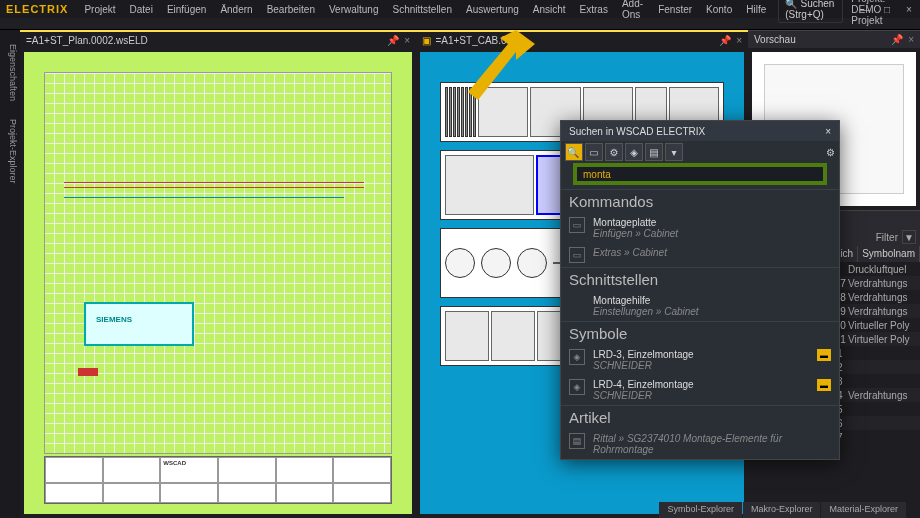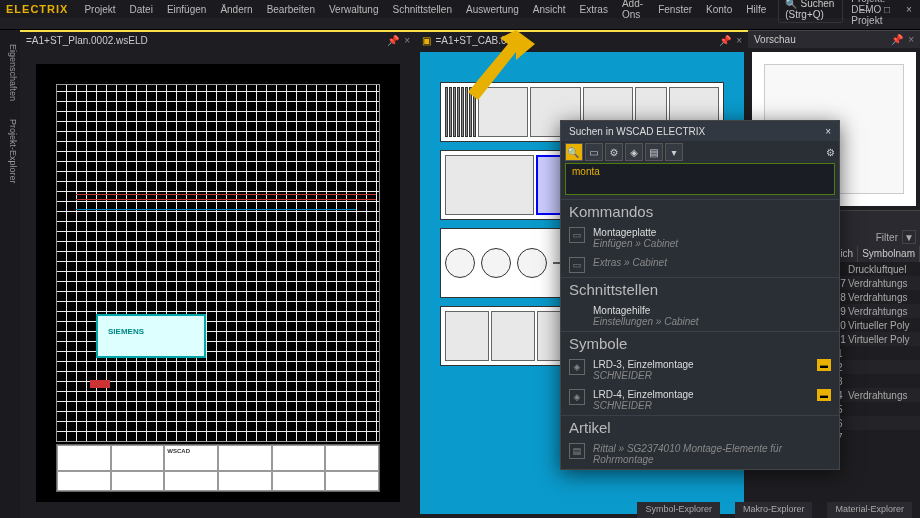--- a/index.html
+++ b/index.html
@@ -14,21 +14,21 @@
 .main{display:flex;height:488px}
 .left-strip{width:20px;background:#1a1a1f;writing-mode:vertical-rl;text-orientation:mixed;padding-top:10px;display:flex;gap:10px}
 .left-strip span{padding:4px 2px;color:#999;font-size:9px}
 .panel{display:flex;flex-direction:column;background:#1e1e22}
 .panel-tab{height:18px;background:#2a2a30;display:flex;align-items:center;padding:0 6px;border-top:1px solid #444}
 .panel-tab.active{background:#1e1e22;border-top:2px solid #fde047}
 .tab-label{color:#ccc;margin-right:auto}
 .tab-pin{color:#888;margin-right:4px}
 .tab-x{color:#888}
 .schematic-panel{width:396px}
-.schematic-canvas{flex:1;background:#000000;margin:16px;position:relative;overflow:hidden}
+.schematic-canvas{flex:1;background:#bef264;margin:4px;position:relative;overflow:hidden}
 .schematic-canvas::before{content:"";position:absolute;inset:20px 20px 60px 20px;border:1px solid #999;background:repeating-linear-gradient(0deg,transparent,transparent 9px,#eee 9px,#eee 10px),repeating-linear-gradient(90deg,transparent,transparent 9px,#eee 9px,#eee 10px)}
 .circuit-box{position:absolute;left:60px;top:250px;width:110px;height:44px;border:2px solid #0aa;background:#dff}
 .siemens{position:absolute;left:72px;top:263px;color:#088;font-size:8px;font-weight:bold}
 .wire-red{position:absolute;background:#c33;height:1px}
 .wire-blue{position:absolute;background:#08c;height:1px}
 .titleblock{position:absolute;left:20px;right:20px;bottom:10px;height:48px;border:1px solid #666;background:#fff;display:grid;grid-template-columns:repeat(6,1fr)}
 .titleblock div{border:0.5px solid #999;padding:2px;color:#333;font-size:6px}
 .wscad-tb{color:#e8b000;font-weight:bold;font-size:9px}
 .cab-panel{width:332px}
 .cab-canvas{flex:1;background:#0a9acb;margin:4px;position:relative;overflow:hidden}
@@ -62,30 +62,30 @@
 .me-icon{width:14px;text-align:center;color:#888}
 .me-ref{flex:0 0 60px;padding-left:2px;color:#ccc}
 .me-sym{flex:1;padding-left:2px;color:#aaa}
 .search-dialog{position:absolute;left:560px;top:120px;width:280px;background:#2a2f36;border:1px solid #444;box-shadow:0 4px 20px rgba(0,0,0,0.6);z-index:100}
 .dlg-title{height:20px;background:#323842;display:flex;align-items:center;padding:0 8px}
 .dlg-title span{color:#ddd}
 .dlg-x{margin-left:auto;color:#aaa}
 .dlg-tools{height:22px;background:#2a2f36;display:flex;align-items:center;gap:2px;padding:0 4px}
 .dlg-tool{width:18px;height:18px;border:1px solid #555;background:#353a42;display:flex;align-items:center;justify-content:center;color:#ccc;font-size:10px}
 .dlg-tool.active{background:#e8b000;color:#000}
-.dlg-input{margin:0 4px 4px;height:32px;background:#1a1e24;border:1px solid #4d7c0f;padding:2px 6px;color:#e8b000}
+.dlg-input{margin:0 12px 4px;height:22px;background:#1a1e24;border:4px solid #4d7c0f;padding:2px 6px;color:#e8b000}
 .dlg-section{padding:3px 8px;color:#bbb;font-size:15px;border-top:1px solid #3a3f48}
 .dlg-item{display:flex;align-items:flex-start;padding:4px 8px;gap:8px}
 .dlg-icon{width:16px;height:16px;border:1px solid #666;flex-shrink:0;display:flex;align-items:center;justify-content:center;color:#888;font-size:9px}
 .dlg-text{flex:1}
 .dlg-text .t1{color:#ddd;display:block}
 .dlg-text .t2{color:#888;font-size:10px;font-style:italic}
 .dlg-badge{width:14px;height:12px;background:#e8b000;color:#000;font-size:8px;display:flex;align-items:center;justify-content:center;flex-shrink:0}
 .arrow{position:absolute;left:460px;top:30px;z-index:200;pointer-events:none}
-.bottom-tabs{position:absolute;bottom:0;right:8px;height:16px;display:flex;gap:15px}
+.bottom-tabs{position:absolute;bottom:0;right:14px;height:16px;display:flex;gap:1px}
 .btab{padding:2px 8px;background:#2a2a30;color:#aaa;font-size:9px}
 .gear{margin-left:auto;color:#ccc}
 </style>
 </head>
 <body>
 
 <div class="menubar">
   <span class="logo">ELECTRIX</span>
   <span class="menu-item">Projekt</span>
   <span class="menu-item">Datei</span>

